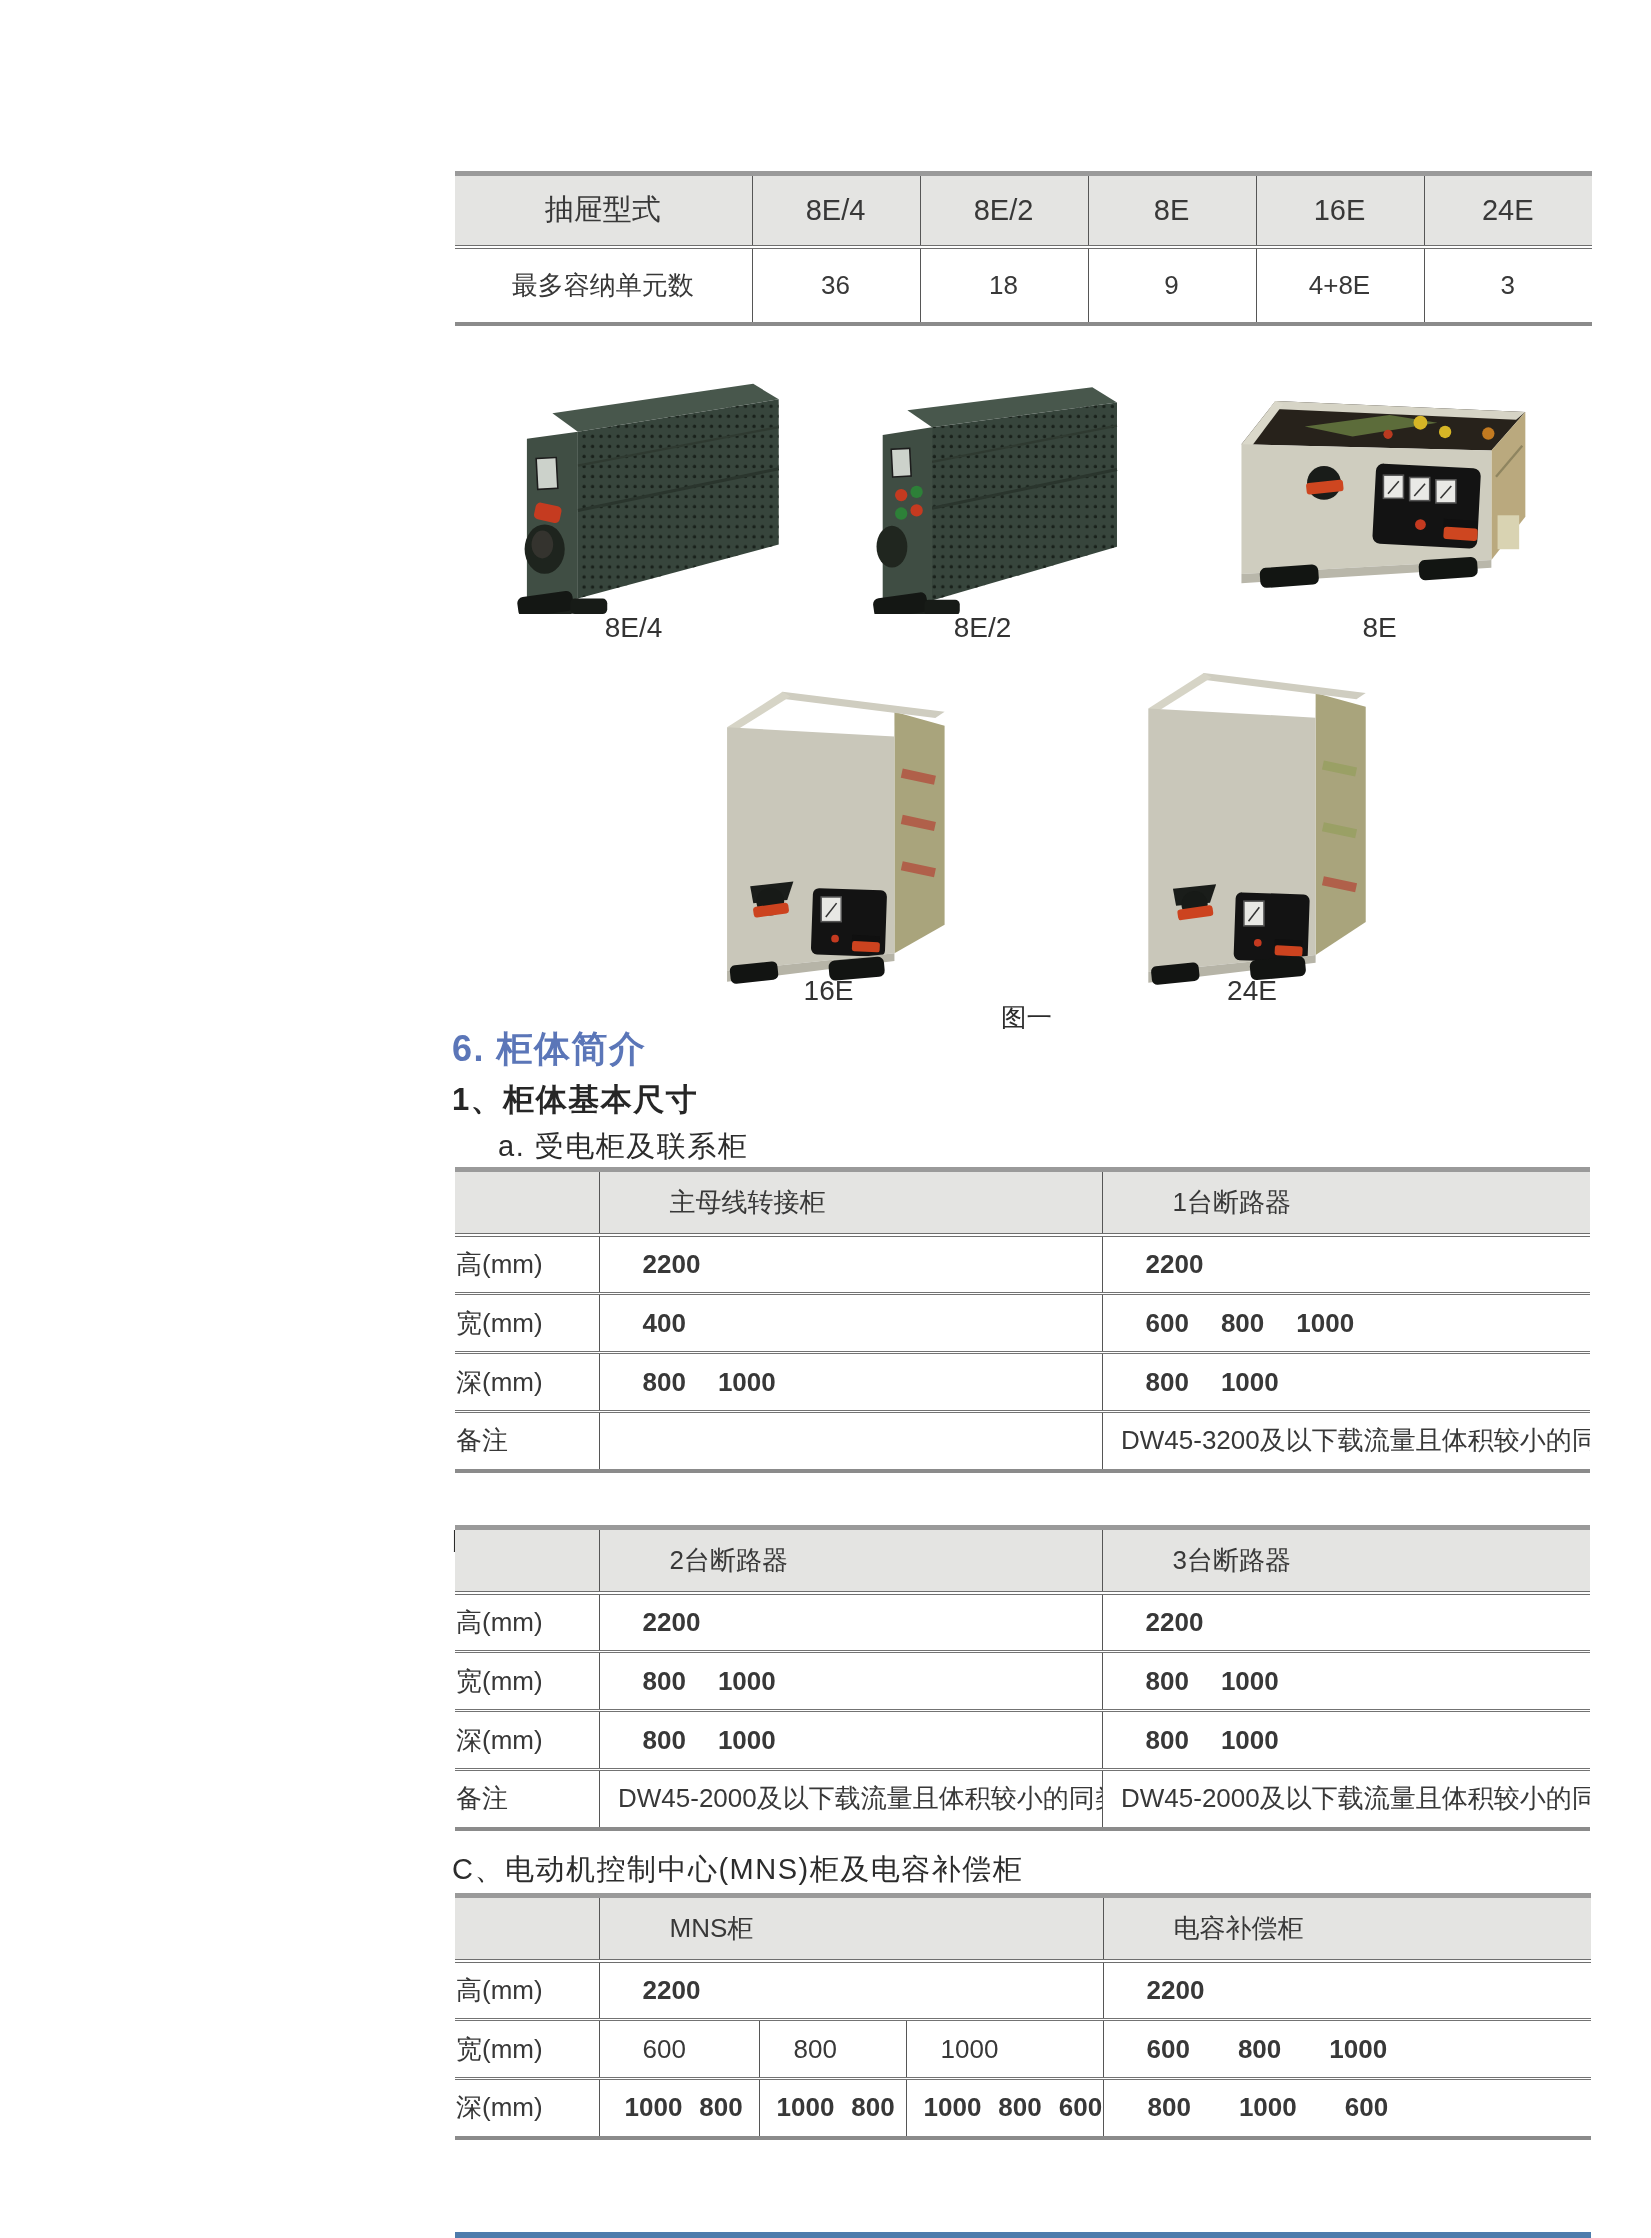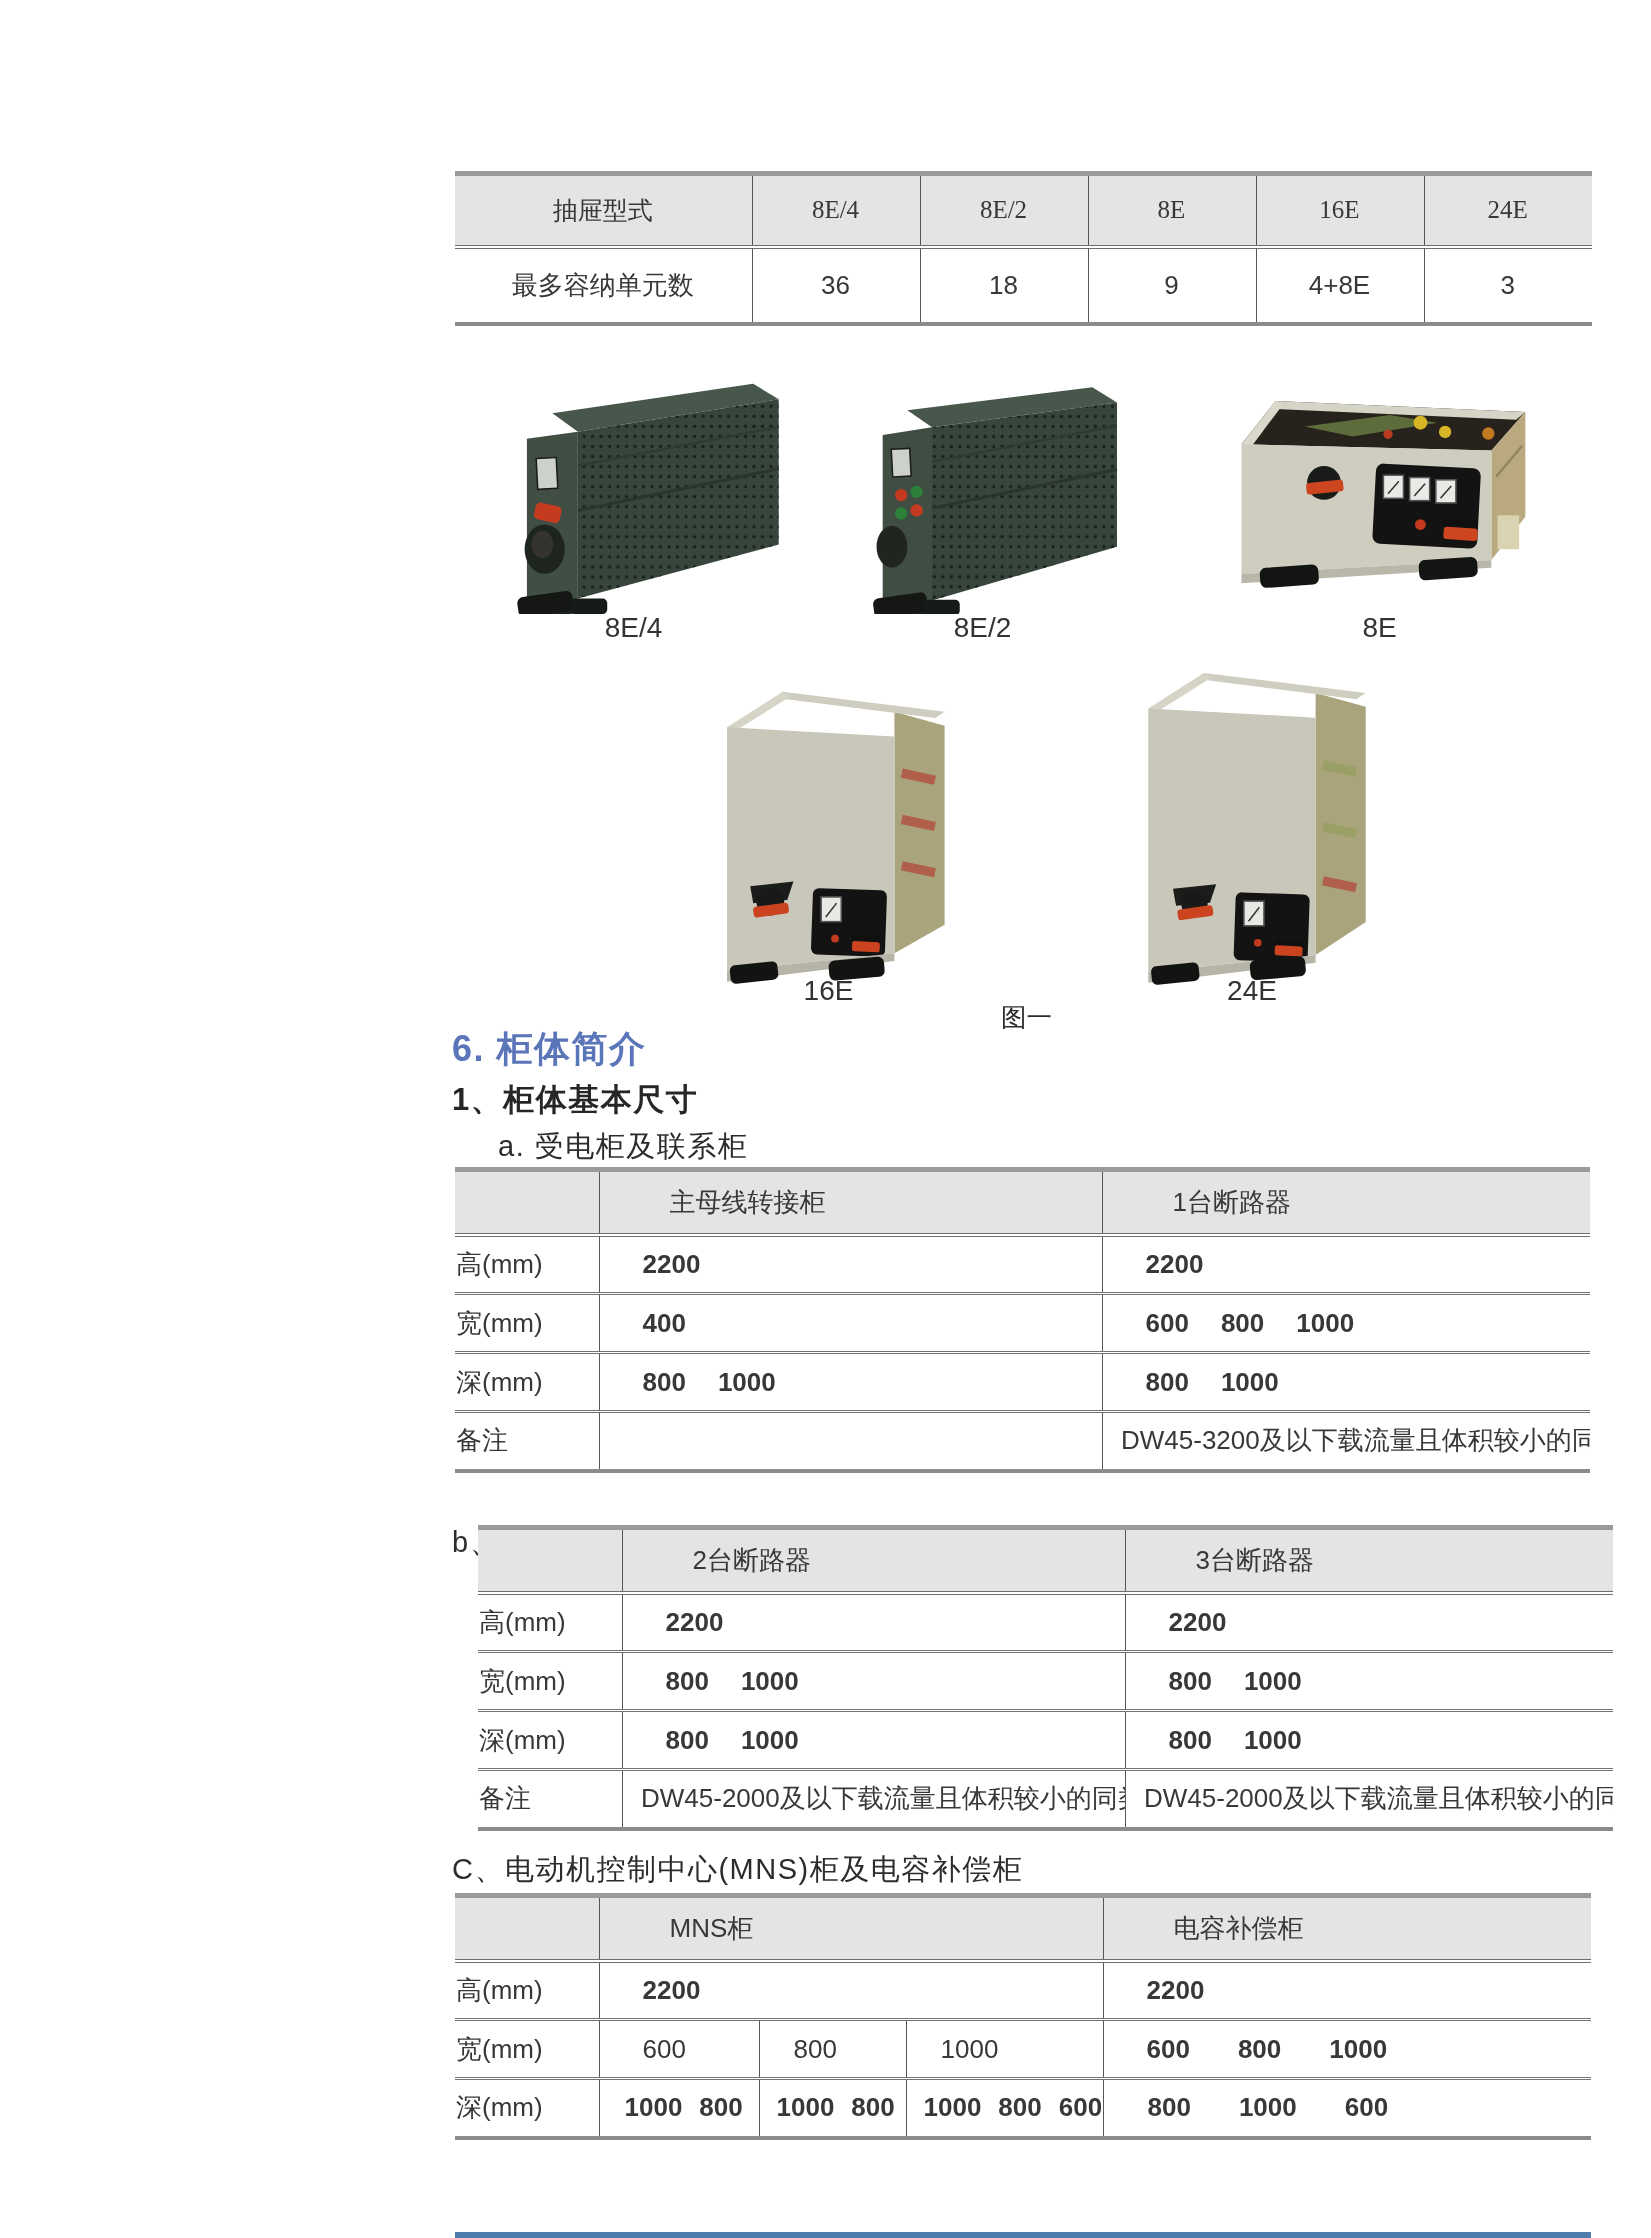--- a/index.html
+++ b/index.html
@@ -22,21 +22,21 @@
   .val{padding-left:43px;text-align:left;}
   .hcell{padding-left:70px;text-align:left;font-size:28px;color:#3a3a3a;}
   .remark{font-size:21px;padding-left:18.5px;color:#333;}
   .tok{display:inline-block;font-weight:bold;}
   .tok + .tok{margin-left:32px;}
   .tight .tok + .tok{margin-left:17px;}
   .wide .tok + .tok{margin-left:48px;}
 
   
   table.tt td{text-align:center;padding-left:0;}
-  table.tt tr.hdr td{font-size:25px;font-family:Liberation Serif, serif;}
+  table.tt tr.hdr td{font-size:29px;}
 
   
   .h-blue{font-size:36px;font-weight:bold;color:#5b76b8;letter-spacing:1.5px;}
   .h-bold{font-size:31px;font-weight:bold;color:#262626;letter-spacing:1.5px;}
   .h-sub{font-size:29px;color:#2c2c2c;letter-spacing:1.5px;}
   .fig-label{font-size:28px;color:#333;text-align:center;}
   .fig-caption{font-size:25.5px;color:#2b2b2b;text-align:center;}
 
   .bottom-bar{background:#4e7cac;}
 </style>
@@ -229,21 +229,21 @@
       <tr style="height:59px">
         <td class="lbl">备注</td>
         <td class="val"></td>
         <td class="remark">DW45-3200及以下载流量且体积较小的同类断路器</td>
       </tr>
     </tbody>
   </table>
 
   <div class="abs h-sub" style="left:452px;top:1479px;margin-top:44px;">b、动力中心(PC)柜</div>
 
-  <table class="dt abs" style="left:478px;top:1525px;width:1135px;">
+  <table class="dt abs" style="left:455px;top:1525px;width:1135px;">
     <colgroup>
         <col style="width:144px">
         <col style="width:503px">
         <col style="width:488px">
       </colgroup>
     <tbody>
       <tr class="hdr" style="height:65px">
         <td class="lbl"></td>
         <td class="hcell">2台断路器</td>
         <td class="hcell">3台断路器</td>

